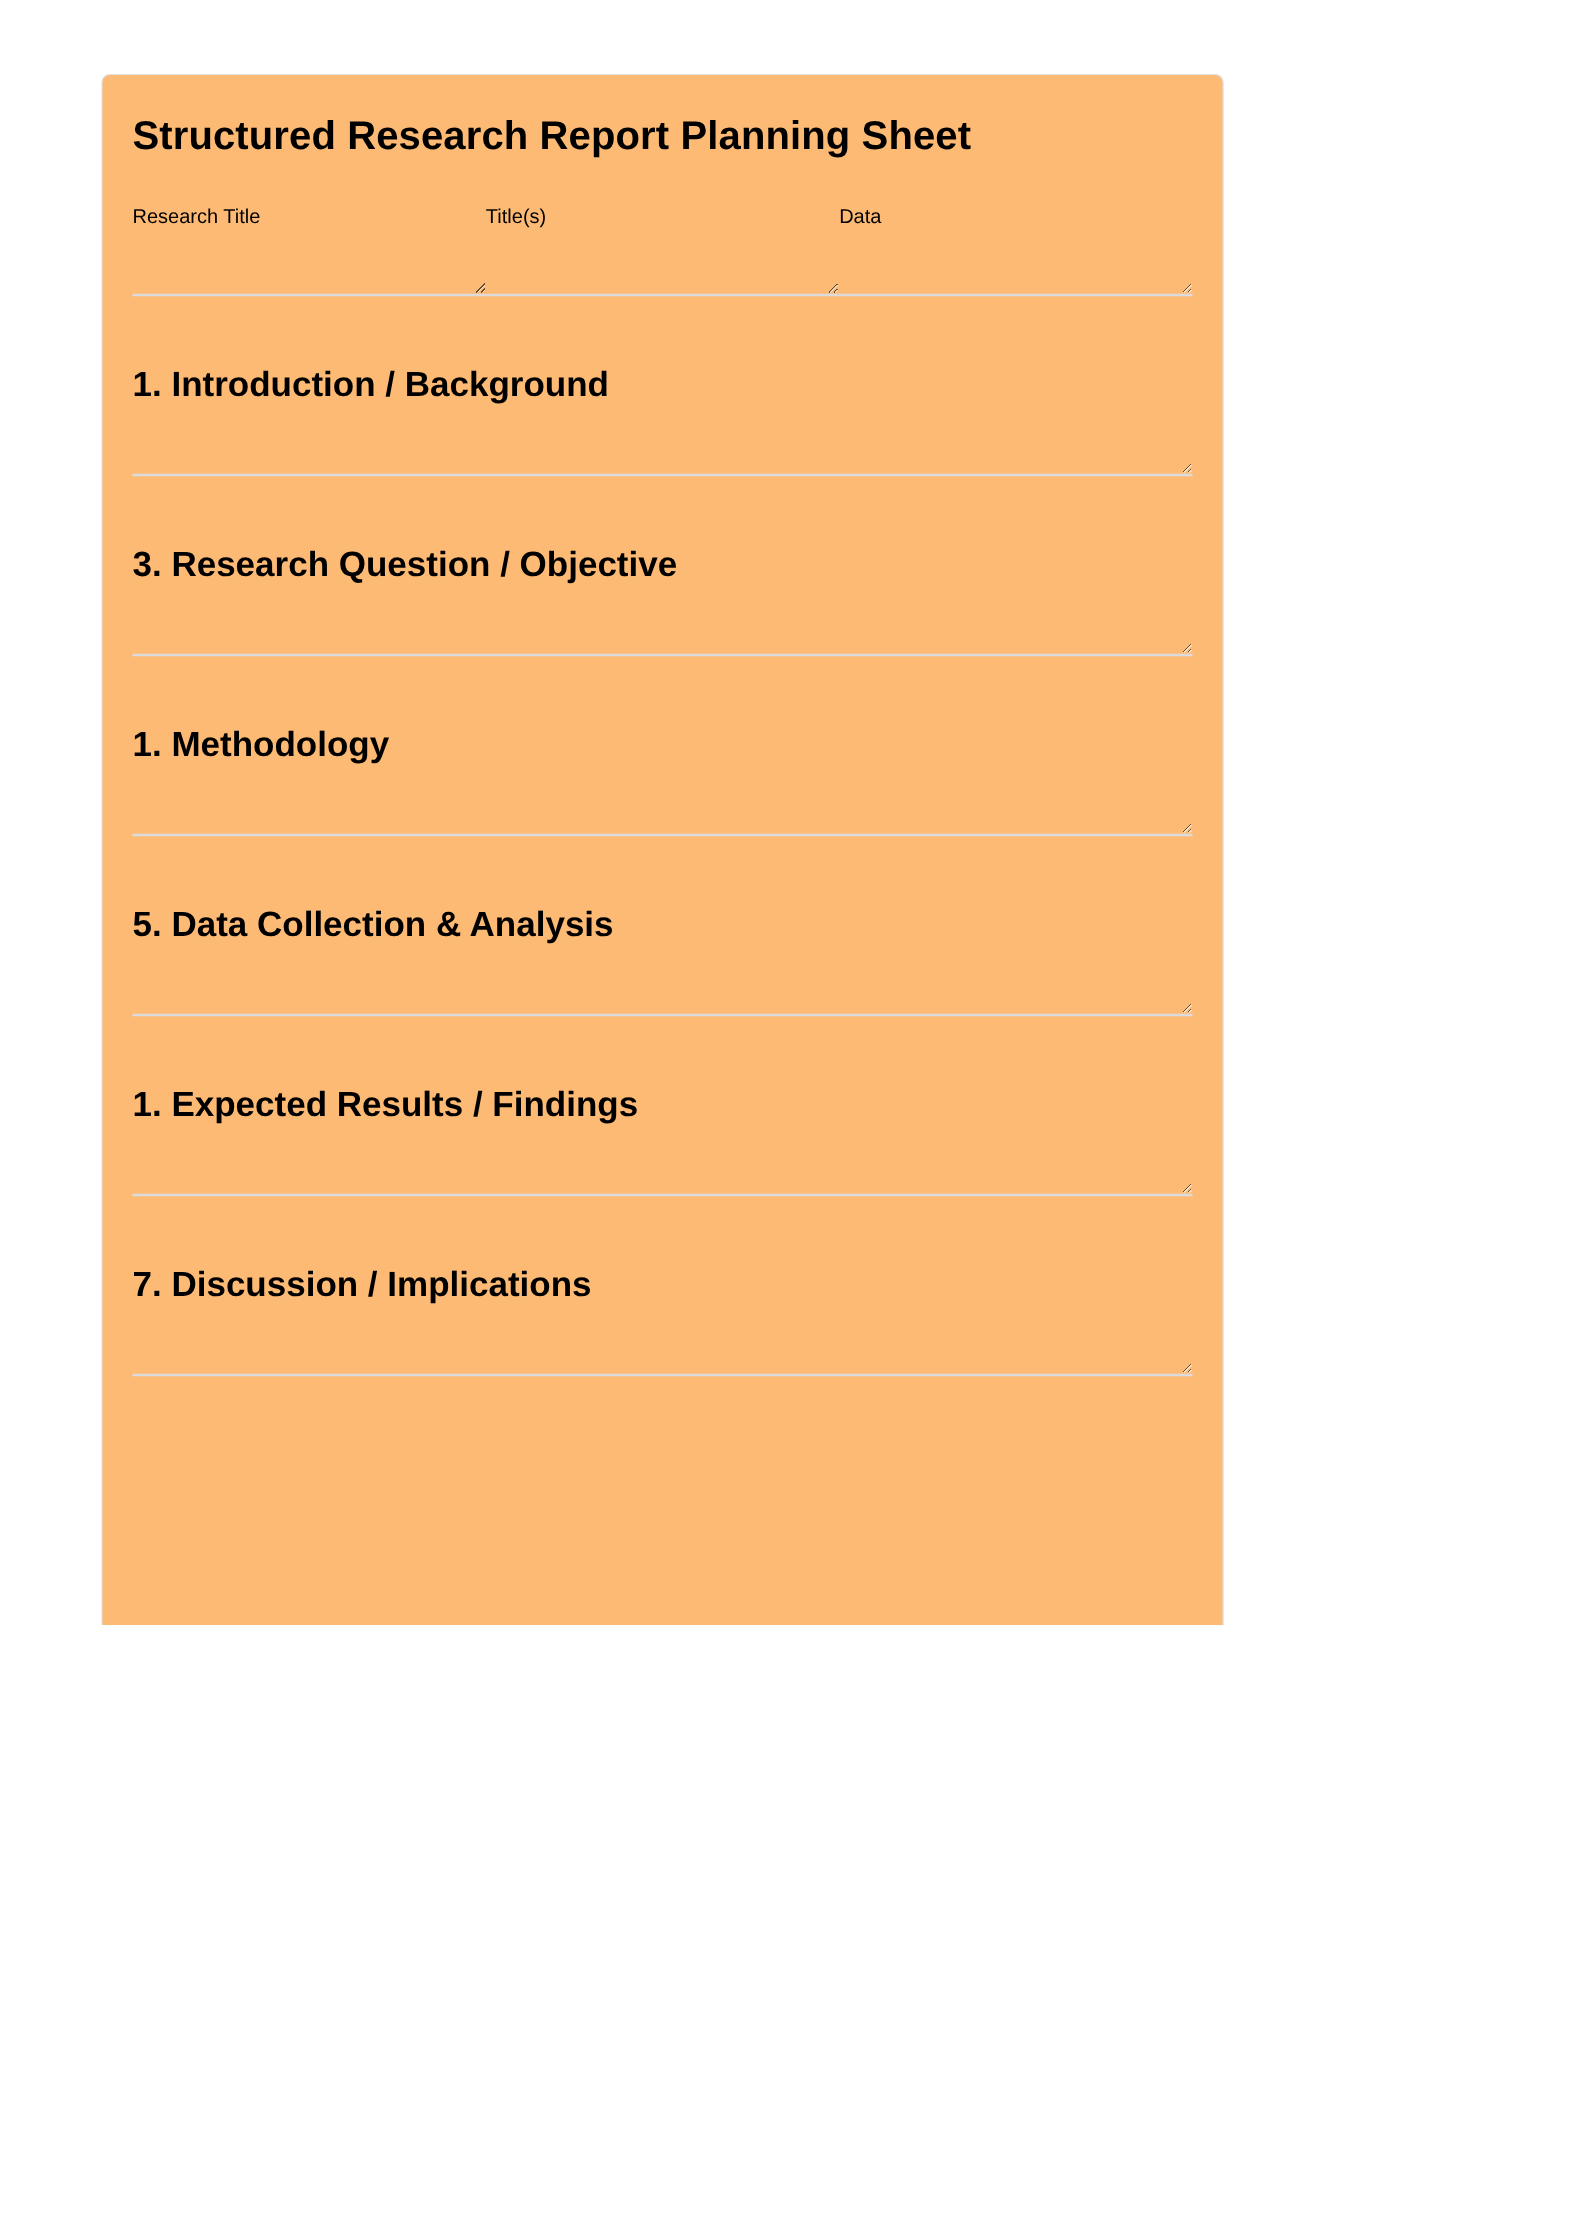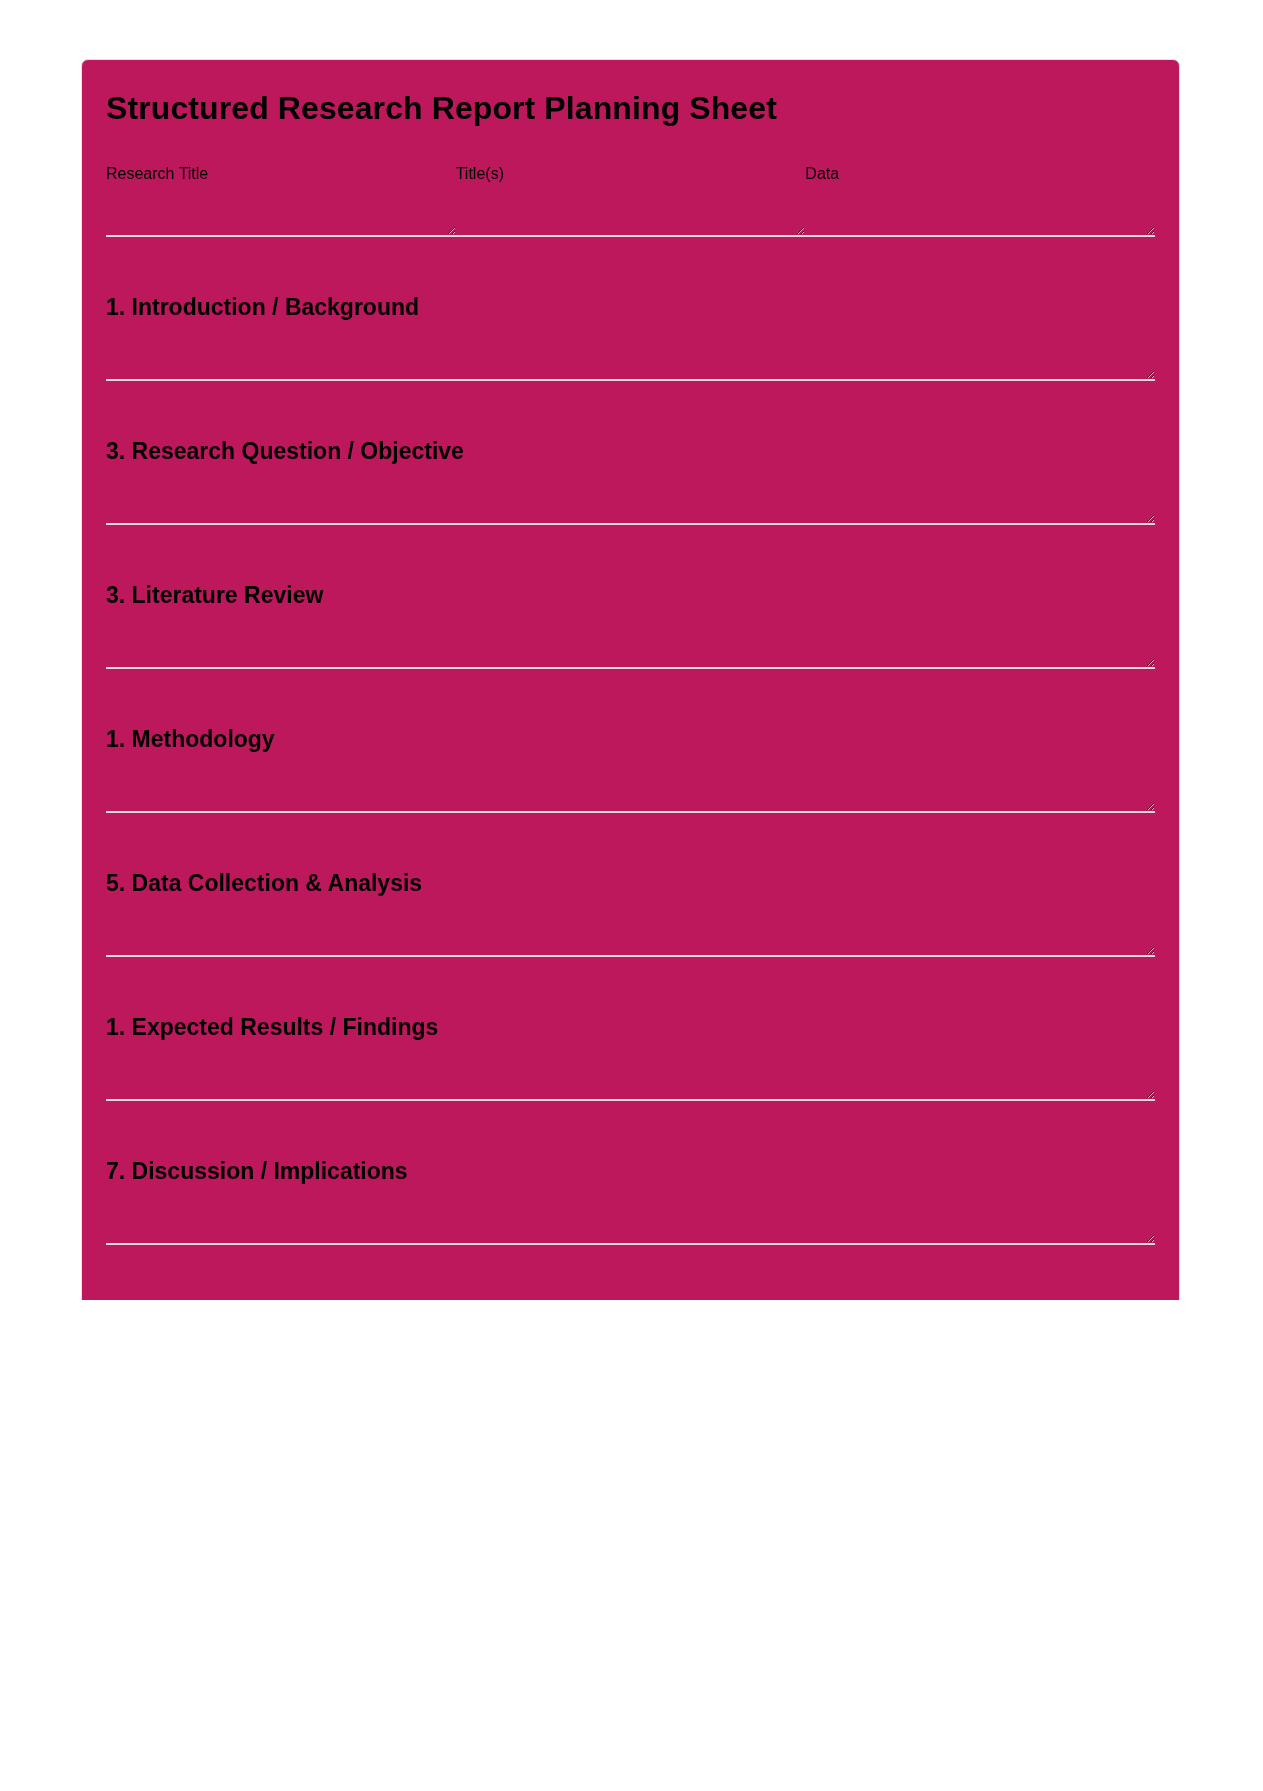--- a/index.html
+++ b/index.html
@@ -18,26 +18,26 @@
     .sheet-viewport {
       position: absolute;
       left: 81px;
       top: 59px;
       width: 1102px;
       height: 1241px;
       overflow: hidden;
     }
     .card {
       box-sizing: border-box;
-      width: 1099px;
+      width: 898px;
       min-height: 1500px;
       border: 1px solid #e2e2e2;
       border-radius: 7px;
       padding: 29px 24px 24px 24px;
-      background: #be185d;
+      background: #fdba74;
     }
     .page-title {
       margin: 0 0 38px 0;
       font-size: 32px;
       line-height: 38px;
       font-weight: bold;
       letter-spacing: 0.1px;
     }
     .meta-row {
       display: flex;
@@ -67,21 +67,21 @@
       background: transparent;
       font-family: "Liberation Sans", sans-serif;
       font-size: 15px;
       resize: vertical;
     }
     .section {
       margin-top: 59px;
     }
     .section-title {
       margin: 0 0 12px 0;
-      font-size: 23px;
+      font-size: 28px;
       line-height: 23px;
       font-weight: bold;
     }
   </style>
 </head>
 <body>
 
 <div class="sheet-viewport">
   <div class="card">
 
@@ -105,24 +105,20 @@
     <div class="section">
       <h2 class="section-title">1. Introduction / Background</h2>
       <textarea style=""></textarea>
     </div>
 
     <div class="section">
       <h2 class="section-title">3. Research Question / Objective</h2>
       <textarea style=""></textarea>
     </div>
 
-    <div class="section">
-      <h2 class="section-title">3. Literature Review</h2>
-      <textarea style=""></textarea>
-    </div>
 
     <div class="section">
       <h2 class="section-title">1. Methodology</h2>
       <textarea style=""></textarea>
     </div>
 
     <div class="section">
       <h2 class="section-title">5. Data Collection &amp; Analysis</h2>
       <textarea style=""></textarea>
     </div>

